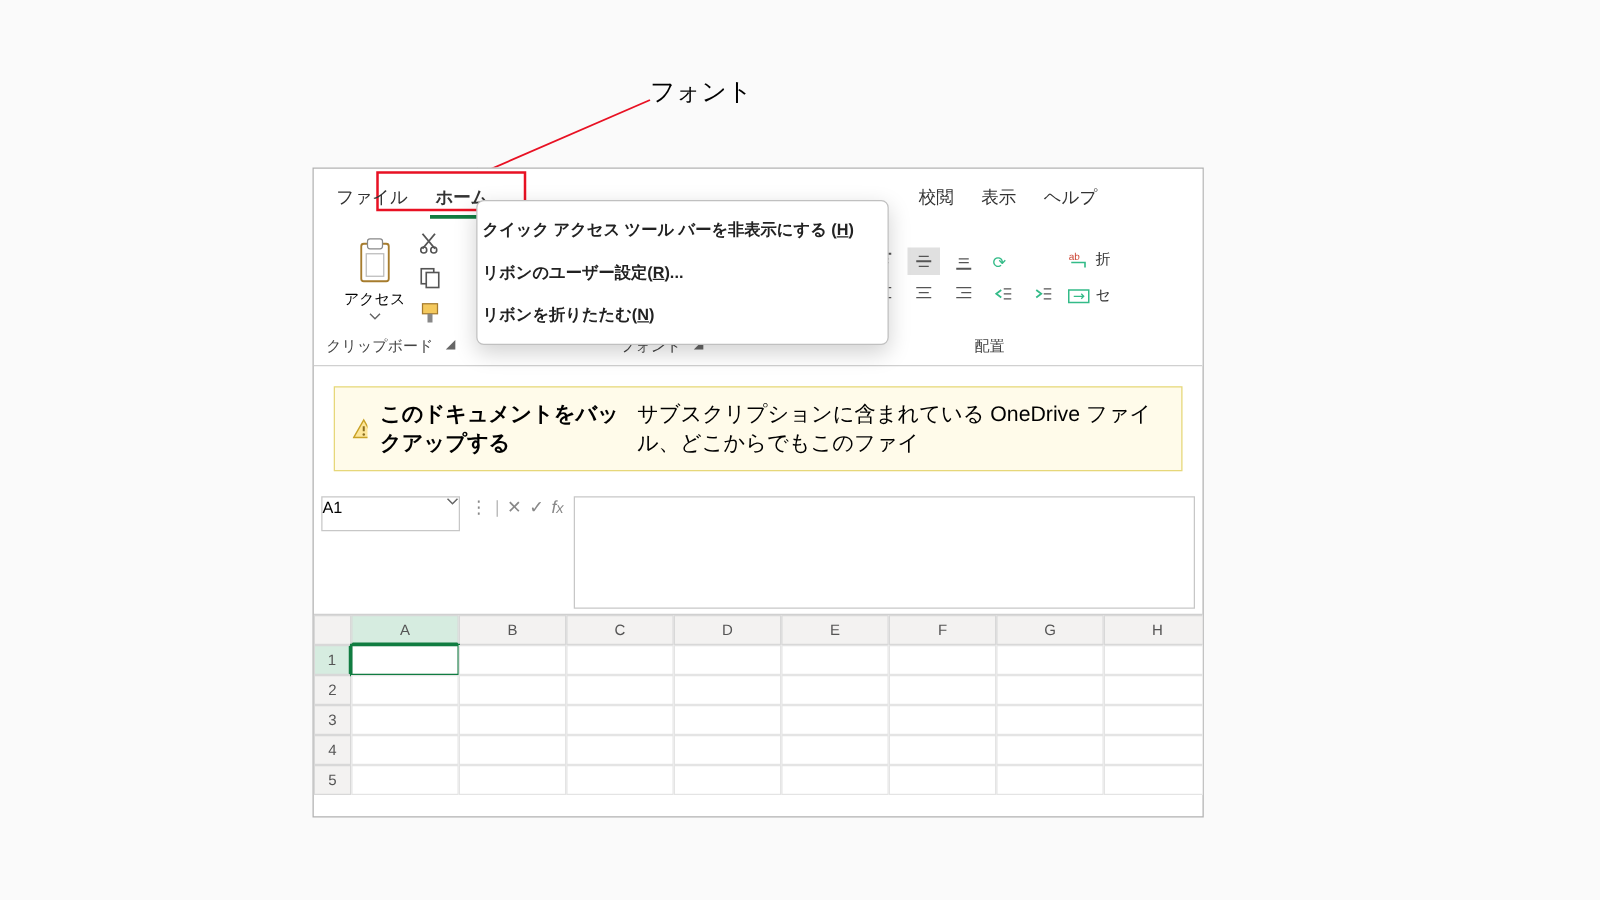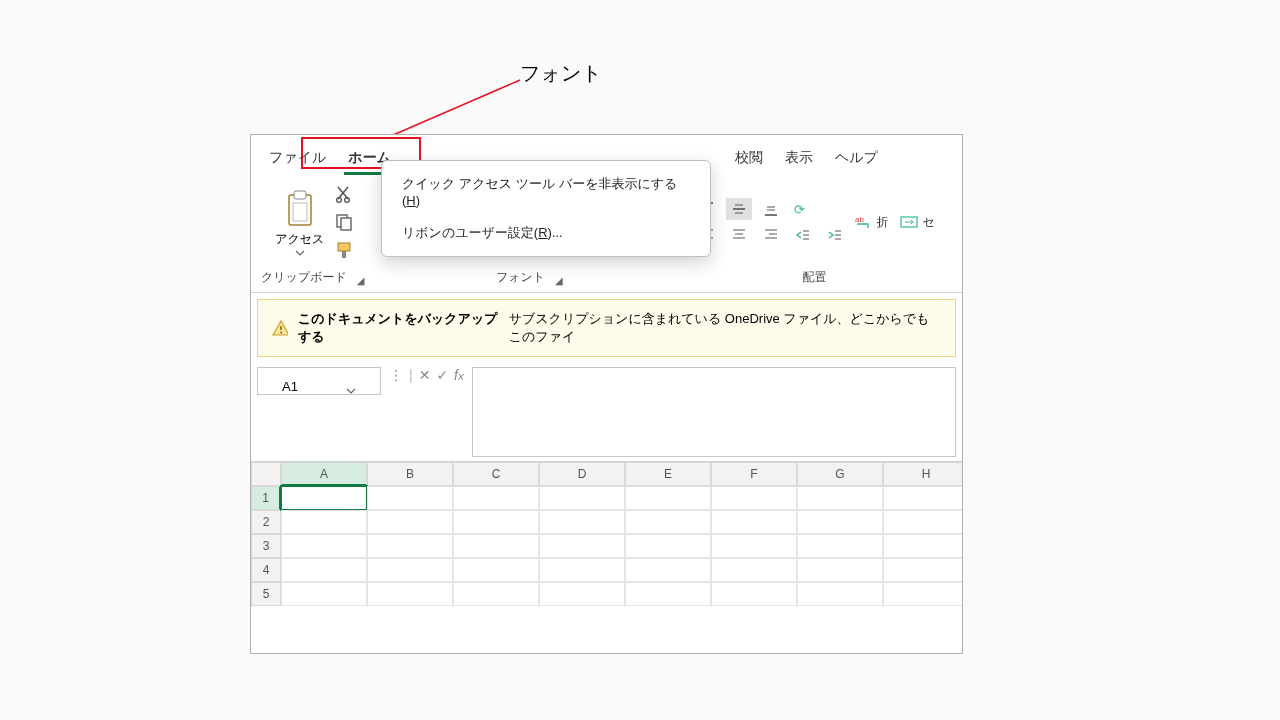--- a/index.html
+++ b/index.html
@@ -13,37 +13,37 @@
 .tabs { display: flex; align-items: center; padding: 8px 8px 0 8px; gap: 2px; background: #fff; }
 .tab { padding: 6px 10px; font-size: 14px; color: #333; cursor: pointer; position: relative; }
 .tab.active { font-weight: bold; }
 .tab.active::after { content: ""; position: absolute; bottom: -2px; left: 6px; right: 6px; height: 3px; background: #107c41; }
 
 .highlight-box { position: absolute; top: 2px; left: 50px; width: 120px; height: 32px; border: 2px solid #e81123; }
 
 .ribbon { display: flex; gap: 30px; padding: 10px 10px 2px 10px; min-height: 120px; border-bottom: 1px solid #d0d0d0; background:#fff;}
 .ribbon-group { display: flex; flex-direction: column; align-items: center; gap: 4px; }
 .ribbon-group-content { display: flex; gap: 6px; align-items: center; flex: 1; }
-.ribbon-group-label { font-size: 12px; color: #444; padding: 4px 0; display:flex; align-items:flex-end; gap:10px;}
+.ribbon-group-label { font-size: 12px; color: #444; padding: 4px 0; display:flex; align-items:flex-start; gap:10px;}
 
 .paste-block { display: flex; flex-direction: column; align-items: center; gap: 2px; padding: 2px 4px; }
 .paste-label { font-size: 12px; }
 
 .icon-col { display: flex; flex-direction: column; gap: 8px; }
 
 .fmt-row { display: flex; gap: 6px; }
 .fmt-btn { width: 26px; height: 22px; display: flex; align-items: center; justify-content: center; color: #444; }
 
 .context-menu { position: absolute; top: 25px; left: 130px; width: 330px; background: #fff; border: 1px solid #c0c0c0; border-radius: 6px; box-shadow: 0 6px 18px rgba(0,0,0,0.18); z-index: 10; padding: 6px 0; }
-.menu-item { padding: 8px 20px; font-size: 13px; color: #222; cursor: pointer; }
+.menu-item { padding: 8px 4px; font-size: 13px; color: #222; cursor: pointer; font-weight: bold; }
 .menu-item .ul { text-decoration: underline; }
 
-.msgbar { display: flex; align-items: center; gap: 10px; padding: 10px 14px; background: #fffbea; border: 1px solid #e6d77a; margin: 6px; font-size: 13px; }
+.msgbar { display: flex; align-items: center; gap: 10px; padding: 10px 14px; background: #fffbea; border: 1px solid #e6d77a; margin: 16px; font-size: 17px; }
 .msg-bold { font-weight: bold; }
-.namebox { width: 124px; height: 28px; border: 1px solid #c7c7c7; display: flex; align-items: flex-end; justify-content: space-between; padding: 0 24px; font-size: 13px; background:#fff;}
+.namebox { width: 111px; height: 28px; border: 1px solid #c7c7c7; display: flex; align-items: flex-start; justify-content: space-between; padding: 0 0; font-size: 13px; background:#fff;}
 .fb-btns { display: flex; gap: 6px; color: #888; font-size: 14px; }
 .fb-input { flex: 1; height: 90px; border: 1px solid #c7c7c7; background:#fff; }
 
 .formula-wrap { display: flex; padding: 4px 6px; gap: 8px; border-bottom: 1px solid #d0d0d0; }
 
 .grid-area { display: flex; }
 .rowhdrs { display: flex; flex-direction: column; }
 .rowhdr { width: 30px; height: 24px; border: 0.5px solid #d8d8d8; background: #f3f2f1; display: flex; align-items: center; justify-content: center; font-size: 12px; color: #555; }
 .colhdrs { display: flex; }
 .colhdr { width: 86px; height: 24px; border: 0.5px solid #d8d8d8; background: #f3f2f1; display: flex; align-items: center; justify-content: center; font-size: 12px; color: #555; }
@@ -52,21 +52,21 @@
 .cells { display: flex; flex-direction: column; }
 .row { display: flex; }
 .cell { width: 86px; height: 24px; border: 0.5px solid #e4e4e4; background: #fff; }
 .cell.active { outline: 2px solid #107c41; outline-offset: -1px; }
 .corner { width: 30px; height: 24px; border: 0.5px solid #d8d8d8; background: #f3f2f1; }
 
 .dlaunch { font-size: 10px; color: #666; }
 
 .align-grid { display: flex; flex-direction: column; gap: 4px; }
 .ruler-icon { color: #3b8; }
-.wrap-col { display:flex; flex-direction:row; gap:12px; font-size:12px; color:#333;}
+.wrap-col { display:flex; flex-direction:column; gap:12px; font-size:12px; color:#333;}
 </style>
 </head>
 <body>
 
 <div class="annotation">フォント</div>
 
 <svg class="arrow" width="180" height="90">
   <line x1="160" y1="10" x2="10" y2="75" stroke="#e81123" stroke-width="1.5"></line>
   <polygon points="10,75 22,64 18,76" fill="#e81123"></polygon>
 </svg>
@@ -83,20 +83,23 @@
     <div class="tab">表示</div>
     <div class="tab">ヘルプ</div>
   </div>
 
   <div class="context-menu">
     <div class="menu-item">
       <span>クイック アクセス ツール バーを非表示にする (</span><span class="ul">H</span><span>)</span>
     </div>
     <div class="menu-item">
       <span>リボンのユーザー設定(</span><span class="ul">R</span><span>)...</span>
+    </div>
+    <div class="menu-item">
+      <span>リボンを折りたたむ(</span><span class="ul">N</span><span>)</span>
     </div>
   </div>
 
   <div class="ribbon">
     <div class="ribbon-group">
       <div class="ribbon-group-content">
         <div class="paste-block">
           <svg width="34" height="40">
             <rect x="6" y="6" width="22" height="30" rx="2" fill="none" stroke="#a67c2e" stroke-width="1.5"></rect>
             <rect x="11" y="2" width="12" height="8" rx="2" fill="#fff" stroke="#888"></rect>

